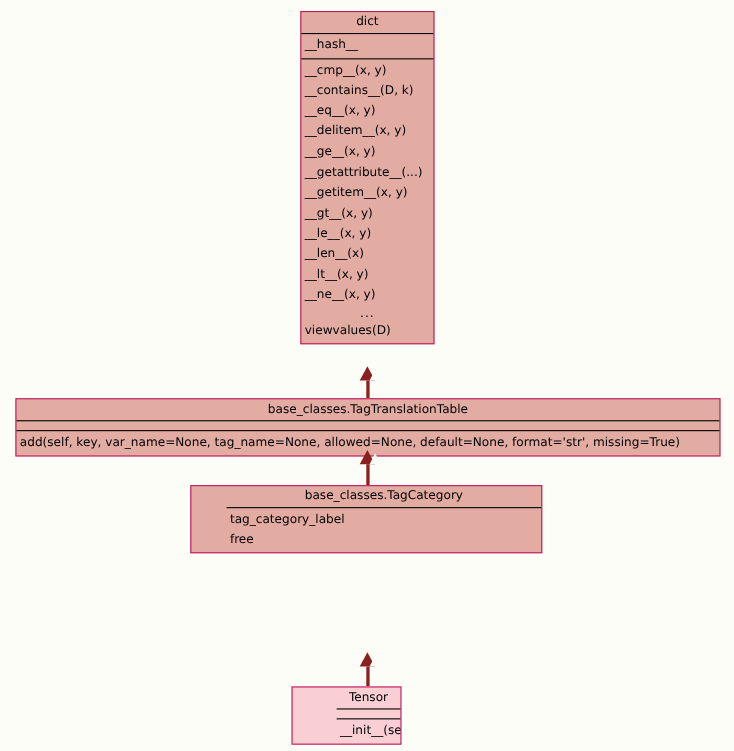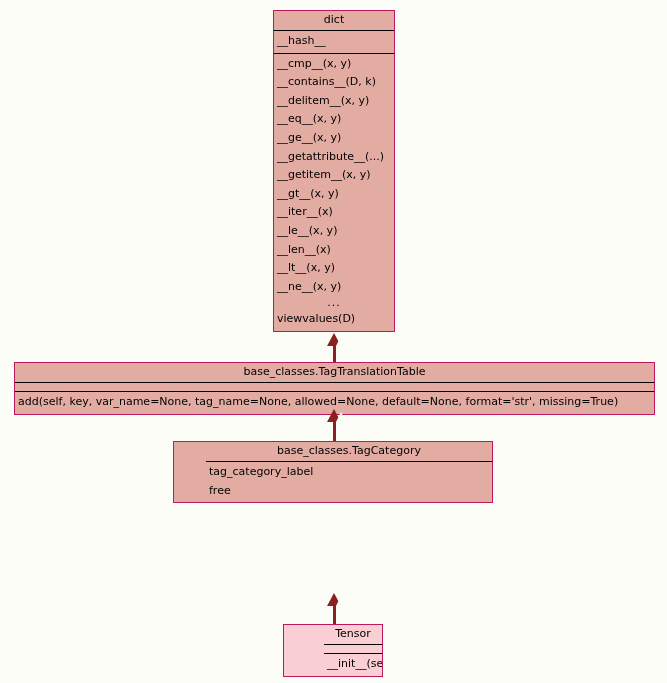--- a/index.html
+++ b/index.html
@@ -104,27 +104,26 @@
   <div class="uml-class" style="left:273px; top:10px; width:122px;">
     <div class="compartment">
       <div class="class-title">dict</div>
     </div>
     <div class="compartment member-list">
       <div class="member">__hash__</div>
     </div>
     <div class="compartment member-list">
       <div class="member">__cmp__(x, y)</div>
       <div class="member">__contains__(D, k)</div>
+      <div class="member">__eq__(x, y)</div>
       <div class="member">__delitem__(x, y)</div>
-      <div class="member">__eq__(x, y)</div>
       <div class="member">__ge__(x, y)</div>
       <div class="member">__getattribute__(...)</div>
       <div class="member">__getitem__(x, y)</div>
       <div class="member">__gt__(x, y)</div>
-      <div class="member">__iter__(x)</div>
       <div class="member">__le__(x, y)</div>
       <div class="member">__len__(x)</div>
       <div class="member">__lt__(x, y)</div>
       <div class="member">__ne__(x, y)</div>
       <div class="member ellipsis">...</div>
       <div class="member">viewvalues(D)</div>
     </div>
   </div>
 
   <div class="edge" style="left:327px; top:333px; width:14px; height:29px;">
@@ -161,21 +160,21 @@
     </div>
   </div>
 
   <div class="edge" style="left:327px; top:593px; width:14px; height:31px;">
     <div class="arrowhead">
       <div class="arrowhead-inner"></div>
     </div>
     <div class="edge-line" style="left:5.5px; top:13px; height:18px;"></div>
   </div>
 
-  <div class="uml-class light" style="left:283px; top:624px; width:100px;padding-left:40px;">
+  <div class="uml-class light" style="left:265px; top:624px; width:100px;padding-left:40px;">
     <div class="compartment">
       <div class="class-title">Tensor</div>
     </div>
     <div class="compartment empty"></div>
     <div class="compartment member-list">
       <div class="member">__init__(self, sf)</div>
     </div>
   </div>
 
 </div>

